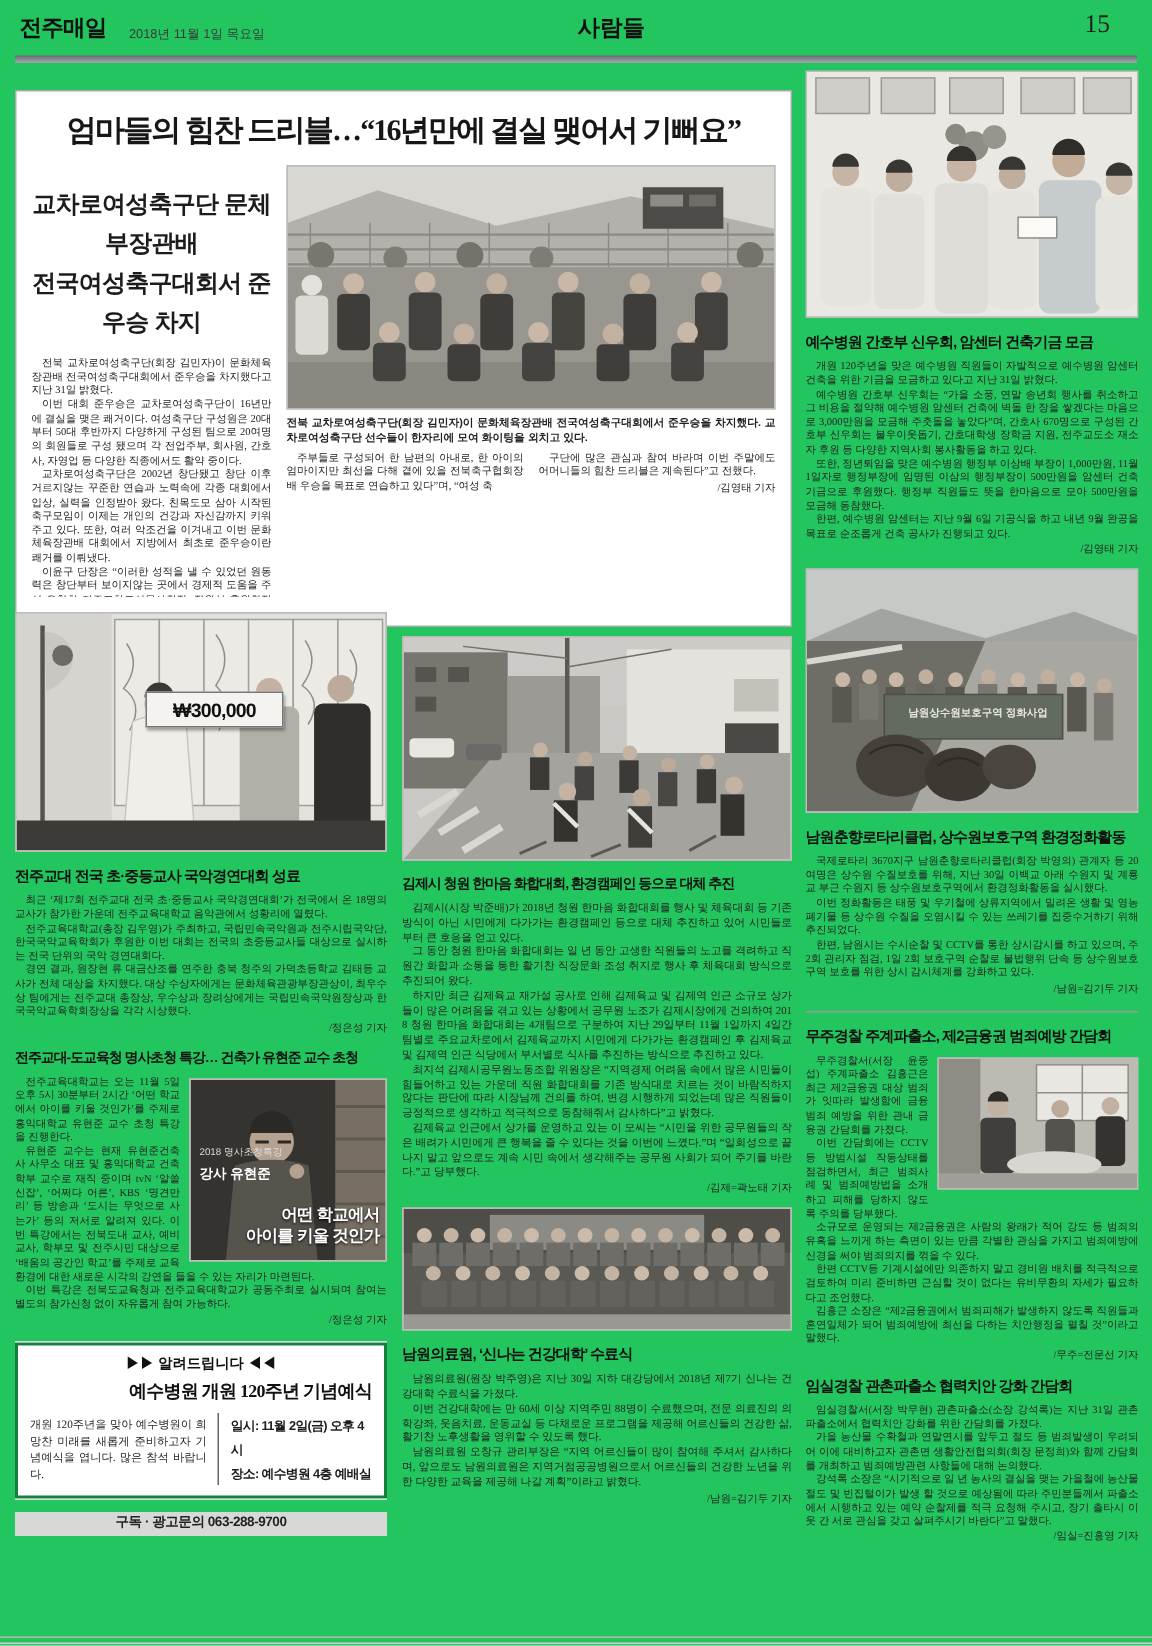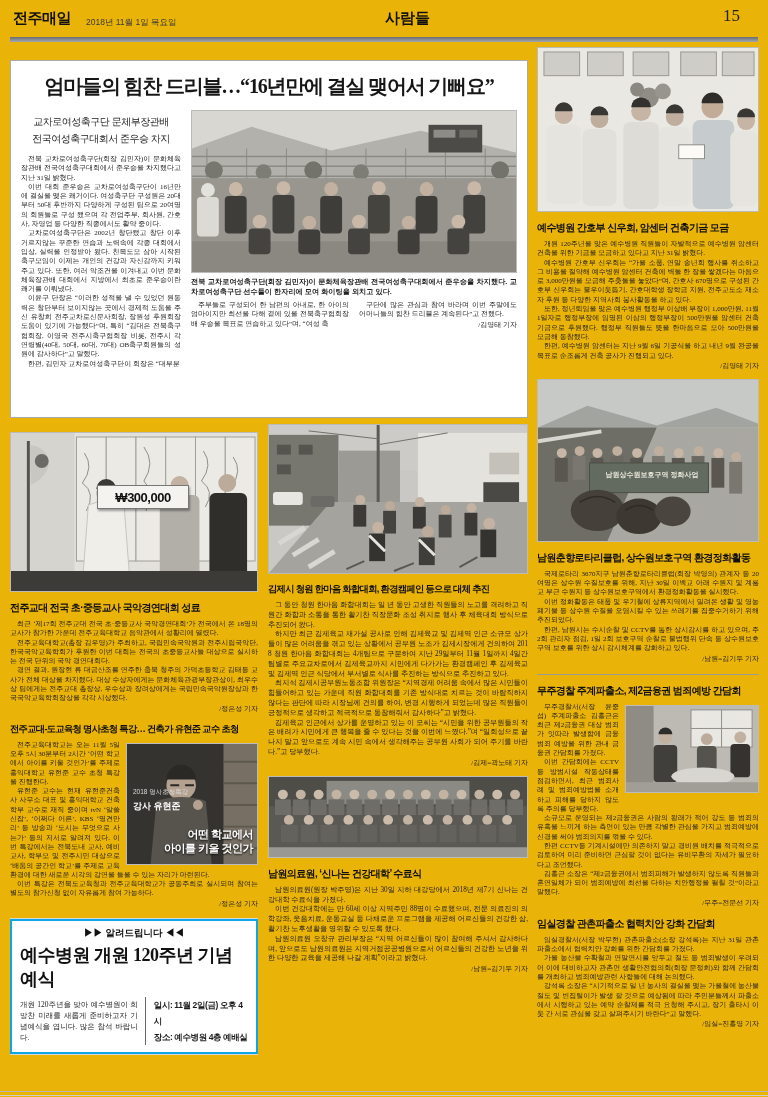--- a/index.html
+++ b/index.html
@@ -1,43 +1,43 @@
 <!DOCTYPE html>
 <html><head>
 <meta charset="utf-8">
 <style>
   html,body{margin:0;padding:0;background:#e8e8e6;}
-  .page{position:relative;width:768px;height:1097px;background:#eab308;overflow:hidden;
+  .page{position:relative;width:768px;height:1097px;background:#22c55e;overflow:hidden;
         font-family:"Liberation Serif","DejaVu Serif",serif;color:#1c1c1c;}
   .sans{font-family:"Liberation Sans","DejaVu Sans",sans-serif;}
 
   
   .hdr-masthead{position:absolute;left:13px;top:9px;font:bold 15px "Liberation Sans","DejaVu Sans",sans-serif;letter-spacing:-0.5px;color:#111;}
   .hdr-date{position:absolute;left:86px;top:17px;font-size:8.5px;color:#3a3a3a;font-family:"Liberation Sans",sans-serif;}
   .hdr-section{position:absolute;left:0;right:0;top:9px;text-align:center;font:bold 15px "Liberation Sans","DejaVu Sans",sans-serif;color:#111;margin-left:47px;}
   .hdr-page{position:absolute;right:28px;top:6px;font-size:17px;color:#222;}
   .hdr-rule{position:absolute;left:10px;right:10px;top:37px;height:5px;background:linear-gradient(#686d73,#a4a8ad);}
 
   
   .lead-box{position:absolute;left:10px;top:60px;width:518px;height:358px;border:1px solid #ababab;background:#fff;box-sizing:border-box;padding:8px 10px;}
   .lead-h1{margin:4px 0 10px;text-align:center;font-size:20px;font-weight:bold;letter-spacing:-1.2px;color:#161616;}
   .lead-cols{display:flex;gap:10px;}
   .lead-left{width:168px;height:288px;overflow:hidden;}
-  .lead-sub{text-align:center;font-weight:normal;font-size:10px;line-height:1.65;margin:4px 0 8px;letter-spacing:-0.5px;}
+  .lead-sub{text-align:center;font-weight:bold;font-size:16px;line-height:1.65;margin:14px 0 8px;letter-spacing:-0.5px;}
   .bodytxt p{margin:0;font-size:7px;line-height:9.3px;text-align:justify;text-indent:7px;word-break:break-all;color:#222;}
   .lead-right{flex:1;}
   .caption{margin-top:4px;font-size:7.2px;line-height:9.6px;font-weight:bold;text-align:justify;word-break:break-all;
            font-family:"Liberation Sans","DejaVu Sans",sans-serif;color:#222;}
   .lead-bottom{display:flex;gap:10px;margin-top:5px;height:48px;overflow:hidden;}
   .lead-bottom>div{flex:1;}
   .byline{display:block;text-align:right;font-size:7px;line-height:10px;color:#222;}
 
   
   .col{position:absolute;overflow:hidden;}
-  #col-left{left:10px;top:432px;width:248px;height:662px;}
+  #col-left{left:10px;top:408px;width:248px;height:662px;}
   #col-mid{left:268px;top:424px;width:260px;height:662px;}
   #col-right{left:537px;top:47px;width:222px;height:1045px;}
   .art-h{margin:9px 0 5px;font:bold 10px "Liberation Sans","DejaVu Sans",sans-serif;letter-spacing:-0.6px;color:#101010;}
   .art-h.tight{font-size:9.3px;letter-spacing:-0.7px;}
   #col-mid .bodytxt p{font-size:7.2px;line-height:9.8px;}
   .sec-rule{border:none;border-top:1px solid #9a9a9a;margin:10px 0 1px;}
 
   
   .photo{position:relative;overflow:hidden;background:#c9c8c4;border:1px solid #bbb;box-sizing:border-box;}
   .photo svg{display:block;width:100%;height:100%;}
@@ -49,23 +49,23 @@
 
   .lect-tag{position:absolute;left:6px;top:44px;font-size:6.5px;color:#ddd;font-family:"Liberation Sans",sans-serif;}
   .lect-speaker{position:absolute;left:6px;top:56px;font:bold 9px "Liberation Sans",sans-serif;color:#fff;}
   .lect-title{position:absolute;right:4px;bottom:8px;text-align:right;font:bold 11px "Liberation Sans",sans-serif;
               color:#fff;line-height:1.25;text-shadow:0 1px 2px #000;letter-spacing:-0.5px;}
 
   .banner-text{position:absolute;left:56px;top:90px;width:116px;text-align:center;font:bold 7px "Liberation Sans",sans-serif;
                color:#e9e7da;letter-spacing:0;}
 
   
-  .notice{border:2px solid #0ea5e9;outline:1px solid #d8d8d8;background:#fff;margin-top:10px;padding:5px 8px 7px;}
+  .notice{border:2px solid #15803d;outline:1px solid #d8d8d8;background:#fff;margin-top:10px;padding:5px 8px 7px;}
   .notice-kicker{text-align:center;font:bold 9.5px "Liberation Sans",sans-serif;margin:1px 0 3px;color:#111;}
-  .notice-title{text-align:left;font-size:18px;font-weight:bold;letter-spacing:-0.5px;margin:0 0 6px;color:#111;}
+  .notice-title{text-align:right;font-size:12px;font-weight:bold;letter-spacing:-0.5px;margin:0 0 6px;color:#111;}
   .notice-row{display:flex;align-items:center;}
   .notice-body{flex:1.25;font-size:7.5px;line-height:11px;text-align:justify;word-break:break-all;margin:0;padding-right:7px;}
   .notice-meta{flex:1;border-left:1px solid #666;padding-left:8px;font:bold 8.5px "Liberation Sans",sans-serif;line-height:1.9;letter-spacing:-0.4px;}
   .footer-bar{margin-top:9px;height:16px;line-height:16px;background:#d8d8d6;text-align:center;
               font:bold 9px "Liberation Sans",sans-serif;color:#222;letter-spacing:-0.3px;}
 
   .page-rule{position:absolute;left:0;right:0;top:1091px;height:1px;background:#b7b7b5;}
   .page-rule2{position:absolute;left:0;right:0;top:1095px;height:1px;background:#cfcfcd;}
 </style>
 </head>
@@ -229,20 +229,21 @@
       <div class="notice-title">예수병원 개원 120주년 기념예식</div>
       <div class="notice-row">
         <p class="notice-body">개원 120주년을 맞아 예수병원이 희망찬 미래를 새롭게 준비하고자 기념예식을 엽니다. 많은 참석 바랍니다.</p>
         <div class="notice-meta">
           <div>일시: 11월 2일(금) 오후 4시</div>
           <div>장소: 예수병원 4층 예배실</div>
         </div>
       </div>
     </div>
 
+    <div class="footer-bar">구독 · 광고문의 063-288-9700</div>
   </div>
 
   <div class="col" id="col-mid">
     <div class="photo" style="width:260px;height:150px">
       <svg viewBox="0 0 260 150" preserveAspectRatio="none">
         <rect width="260" height="150" fill="#c9c8c4"></rect>
         <rect width="260" height="46" fill="#cccbc7"></rect>
         <rect x="0" y="10" width="70" height="92" fill="#77766f"></rect>
         <rect x="8" y="20" width="14" height="10" fill="#55544e"></rect>
           <rect x="30" y="20" width="14" height="10" fill="#55544e"></rect>
@@ -275,20 +276,21 @@
           <circle cx="222" cy="100" r="6" fill="#c4b3a2"></circle>
             <rect x="213" y="106" width="16" height="28" fill="#35332f"></rect>
           <path d="M101 112 l16 16 M151 116 l16 16" stroke="#e6e4df" stroke-width="3"></path>
           <path d="M96 138 l-18 8 M146 140 l-20 8 M210 134 l-18 10" stroke="#5b5954" stroke-width="2"></path>
         </g>
       </svg>
     </div>
 
     <h2 class="art-h tight">김제시 청원 한마음 화합대회, 환경캠페인 등으로 대체 추진</h2>
     <div class="bodytxt">
+      <p>김제시(시장 박준배)가 2018년 청원 한마음 화합대회를 행사 및 체육대회 등 기존 방식이 아닌 시민에게 다가가는 환경캠페인 등으로 대체 추진하고 있어 시민들로부터 큰 호응을 얻고 있다.</p>
       <p>그 동안 청원 한마음 화합대회는 일 년 동안 고생한 직원들의 노고를 격려하고 직원간 화합과 소통을 통한 활기찬 직장문화 조성 취지로 행사 후 체육대회 방식으로 추진되어 왔다.</p>
       <p>하지만 최근 김제육교 재가설 공사로 인해 김제육교 및 김제역 인근 소규모 상가들이 많은 어려움을 겪고 있는 상황에서 공무원 노조가 김제시장에게 건의하여 2018 청원 한마음 화합대회는 4개팀으로 구분하여 지난 29일부터 11월 1일까지 4일간 팀별로 주요교차로에서 김제육교까지 시민에게 다가가는 환경캠페인 후 김제육교 및 김제역 인근 식당에서 부서별로 식사를 추진하는 방식으로 추진하고 있다.</p>
       <p>최지석 김제시공무원노동조합 위원장은 “지역경제 어려움 속에서 많은 시민들이 힘들어하고 있는 가운데 직원 화합대회를 기존 방식대로 치르는 것이 바람직하지 않다는 판단에 따라 시장님께 건의를 하여, 변경 시행하게 되었는데 많은 직원들이 긍정적으로 생각하고 적극적으로 동참해줘서 감사하다”고 밝혔다.</p>
       <p>김제육교 인근에서 상가를 운영하고 있는 이 모씨는 “시민을 위한 공무원들의 작은 배려가 시민에게 큰 행복을 줄 수 있다는 것을 이번에 느꼈다.”며 “일회성으로 끝나지 말고 앞으로도 계속 시민 속에서 생각해주는 공무원 사회가 되어 주기를 바란다.”고 당부했다.</p>
       <span class="byline">/김제=곽노태 기자</span>
     </div>
 
     <div class="photo" style="width:260px;height:82px;margin-top:8px">
       <svg viewBox="0 0 260 82" preserveAspectRatio="none">
         <rect width="260" height="82" fill="#5a5954"></rect>

